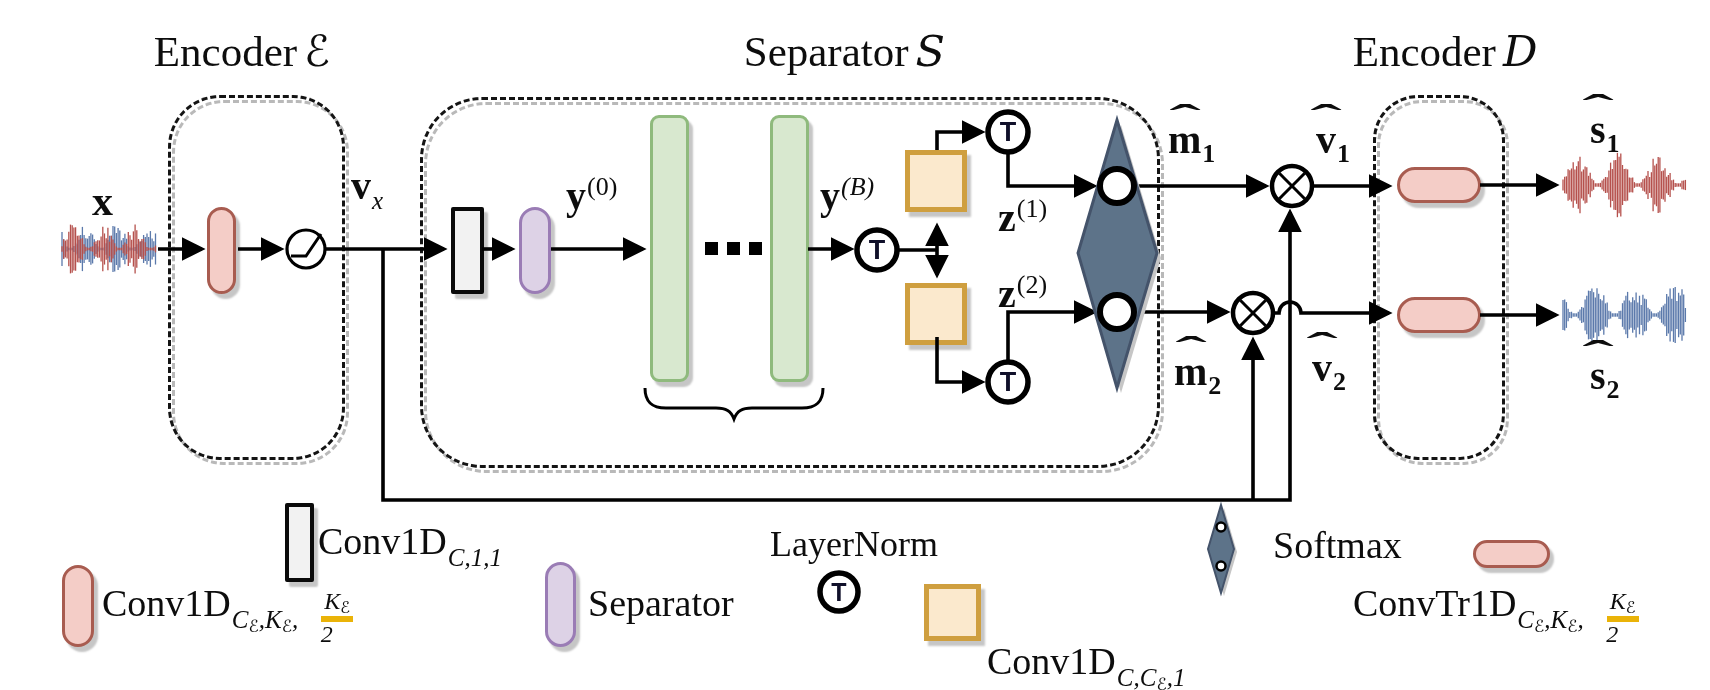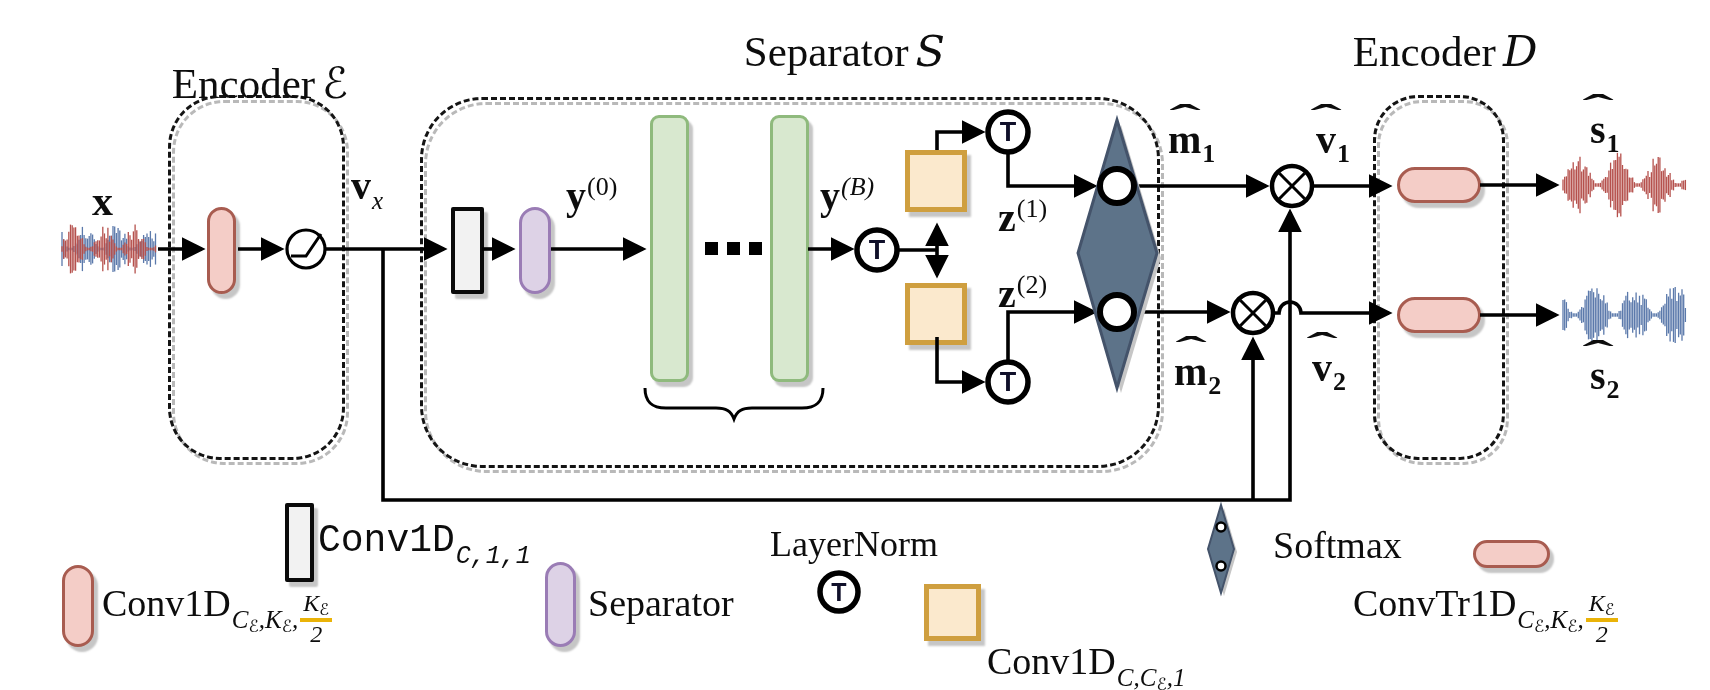--- a/index.html
+++ b/index.html
@@ -32,21 +32,21 @@
   .it{font-style:italic;}
   .sb{font-size:25px;position:relative;top:10px;left:1px;font-weight:normal;}
   .sbb{font-size:26px;position:relative;top:9px;left:1px;font-weight:bold;}
   .sp{font-size:26px;position:relative;top:-14px;left:1px;font-weight:normal;}
   .hatw{position:relative;display:inline-block;}
   .hat{position:absolute;left:50%;top:-0.55em;transform:translateX(-50%) scaleX(2.5);font-size:0.95em;}
   .leg{font-size:38px;}
   .leg .sb{font-size:25px;top:12px;}
   .ss{font-size:0.68em;position:relative;top:0.22em;font-family:"DejaVu Serif","DejaVu Sans",serif;}
   .frac{display:inline-block;vertical-align:-26px;text-align:center;font-size:24px;line-height:1.08;margin-left:3px;}
-  .frac .fnum{display:block;border-bottom:4px solid #eab308;padding:0 3px 1px;}
+  .frac .fnum{display:block;border-bottom:6px solid #eab308;padding:0 3px 1px;margin-left:21px;}
   .frac .fden{display:block;}
 </style>
 </head>
 <body>
 
 <div id="canvas">
 
   <div class="dbox" style="left:168px;top:95px;width:177px;height:365px;">
     <div class="gray" style="border-radius:52px;"></div>
     <div class="blk" style="border-radius:52px;"></div>
@@ -424,41 +424,41 @@
         <line x1="1675.2" x2="1675.2" y1="287.0780434387323" y2="342.9219565612677" stroke="#5b79ab" stroke-width="1.3"></line>
         <line x1="1676.9" x2="1676.9" y1="300.8920472904232" y2="329.1079527095768" stroke="#5b79ab" stroke-width="1.3"></line>
         <line x1="1678.6" x2="1678.6" y1="292.76021411410414" y2="337.23978588589586" stroke="#5b79ab" stroke-width="1.3"></line>
         <line x1="1680.3" x2="1680.3" y1="295.46416858014237" y2="334.53583141985763" stroke="#5b79ab" stroke-width="1.3"></line>
         <line x1="1682" x2="1682" y1="289.2825409178646" y2="340.7174590821354" stroke="#5b79ab" stroke-width="1.3"></line>
         <line x1="1683.7" x2="1683.7" y1="294.4148600784853" y2="335.5851399215147" stroke="#5b79ab" stroke-width="1.3"></line>
         <line x1="1685.4" x2="1685.4" y1="308.0158192855515" y2="321.9841807144485" stroke="#5b79ab" stroke-width="1.3"></line>
       </g>
   </svg>
 
-  <div class="lbl title" style="left:150px;top:30px;width:220px;margin-top:32px;"><span>Encoder</span><span class="sym">ℰ</span></div>
+  <div class="lbl title" style="left:132px;top:30px;width:220px;"><span>Encoder</span><span class="sym">ℰ</span></div>
   <div class="lbl title" style="left:655px;top:30px;width:290px;text-align:right;"><span>Separator</span><span class="sym">S</span></div>
   <div class="lbl title" style="left:1330px;top:30px;width:230px;"><span>Encoder</span><span class="sym">D</span></div>
 
   <div class="lbl math" style="left:92px;top:180px;font-size:42px;"><span>x</span></div>
   <div class="lbl math" style="left:351px;top:166px;"><span>v</span><span class="sb it">x</span></div>
   <div class="lbl math" style="left:566px;top:176px;"><span>y</span><span class="sp">(0)</span></div>
   <div class="lbl math" style="left:820px;top:176px;"><span>y</span><span class="sp it">(B)</span></div>
   <div class="lbl math" style="left:998px;top:198px;"><span>z</span><span class="sp">(1)</span></div>
   <div class="lbl math" style="left:998px;top:274px;"><span>z</span><span class="sp">(2)</span></div>
   <div class="lbl math" style="left:1168px;top:120px;"><span class="hatw"><span class="hat">ˆ</span><span>m</span></span><span class="sbb">1</span></div>
   <div class="lbl math" style="left:1174px;top:352px;"><span class="hatw"><span class="hat">ˆ</span><span>m</span></span><span class="sbb">2</span></div>
   <div class="lbl math" style="left:1316px;top:120px;"><span class="hatw"><span class="hat">ˆ</span><span>v</span></span><span class="sbb">1</span></div>
   <div class="lbl math" style="left:1312px;top:348px;"><span class="hatw"><span class="hat">ˆ</span><span>v</span></span><span class="sbb">2</span></div>
   <div class="lbl math" style="left:1590px;top:110px;"><span class="hatw"><span class="hat">ˆ</span><span>s</span></span><span class="sbb">1</span></div>
   <div class="lbl math" style="left:1590px;top:356px;"><span class="hatw"><span class="hat">ˆ</span><span>s</span></span><span class="sbb">2</span></div>
 
 
   <div class="lbl leg" style="left:102px;top:584px;"><span>Conv1D</span><span class="sb it"><span>C</span><span class="ss">ℰ</span><span>,K</span><span class="ss">ℰ</span><span>,</span></span><span class="frac it"><span class="fnum"><span>K</span><span class="ss">ℰ</span></span><span class="fden">2</span></span></div>
 
-  <div class="lbl leg" style="left:318px;top:522px;font-family:Liberation Mono, monospace;"><span>Conv1D</span><span class="sb it">C,1,1</span></div>
+  <div class="lbl leg" style="left:318px;top:522px;"><span>Conv1D</span><span class="sb it">C,1,1</span></div>
 
   <div class="lbl leg" style="left:588px;top:584px;"><span>Separator</span></div>
 
   <div class="lbl leg" style="left:770px;top:526px;font-size:36px;"><span>LayerNorm</span></div>
 
   <div class="lbl leg" style="left:987px;top:594px;margin-top:48px;"><span>Conv1D</span><span class="sb it"><span>C,C</span><span class="ss">ℰ</span><span>,1</span></span></div>
 
   <div class="lbl leg" style="left:1237px;top:526px;margin-left:36px;"><span>Softmax</span></div>
 
   <div class="lbl leg" style="left:1353px;top:584px;"><span>ConvTr1D</span><span class="sb it"><span>C</span><span class="ss">ℰ</span><span>,K</span><span class="ss">ℰ</span><span>,</span></span><span class="frac it"><span class="fnum"><span>K</span><span class="ss">ℰ</span></span><span class="fden">2</span></span></div>

